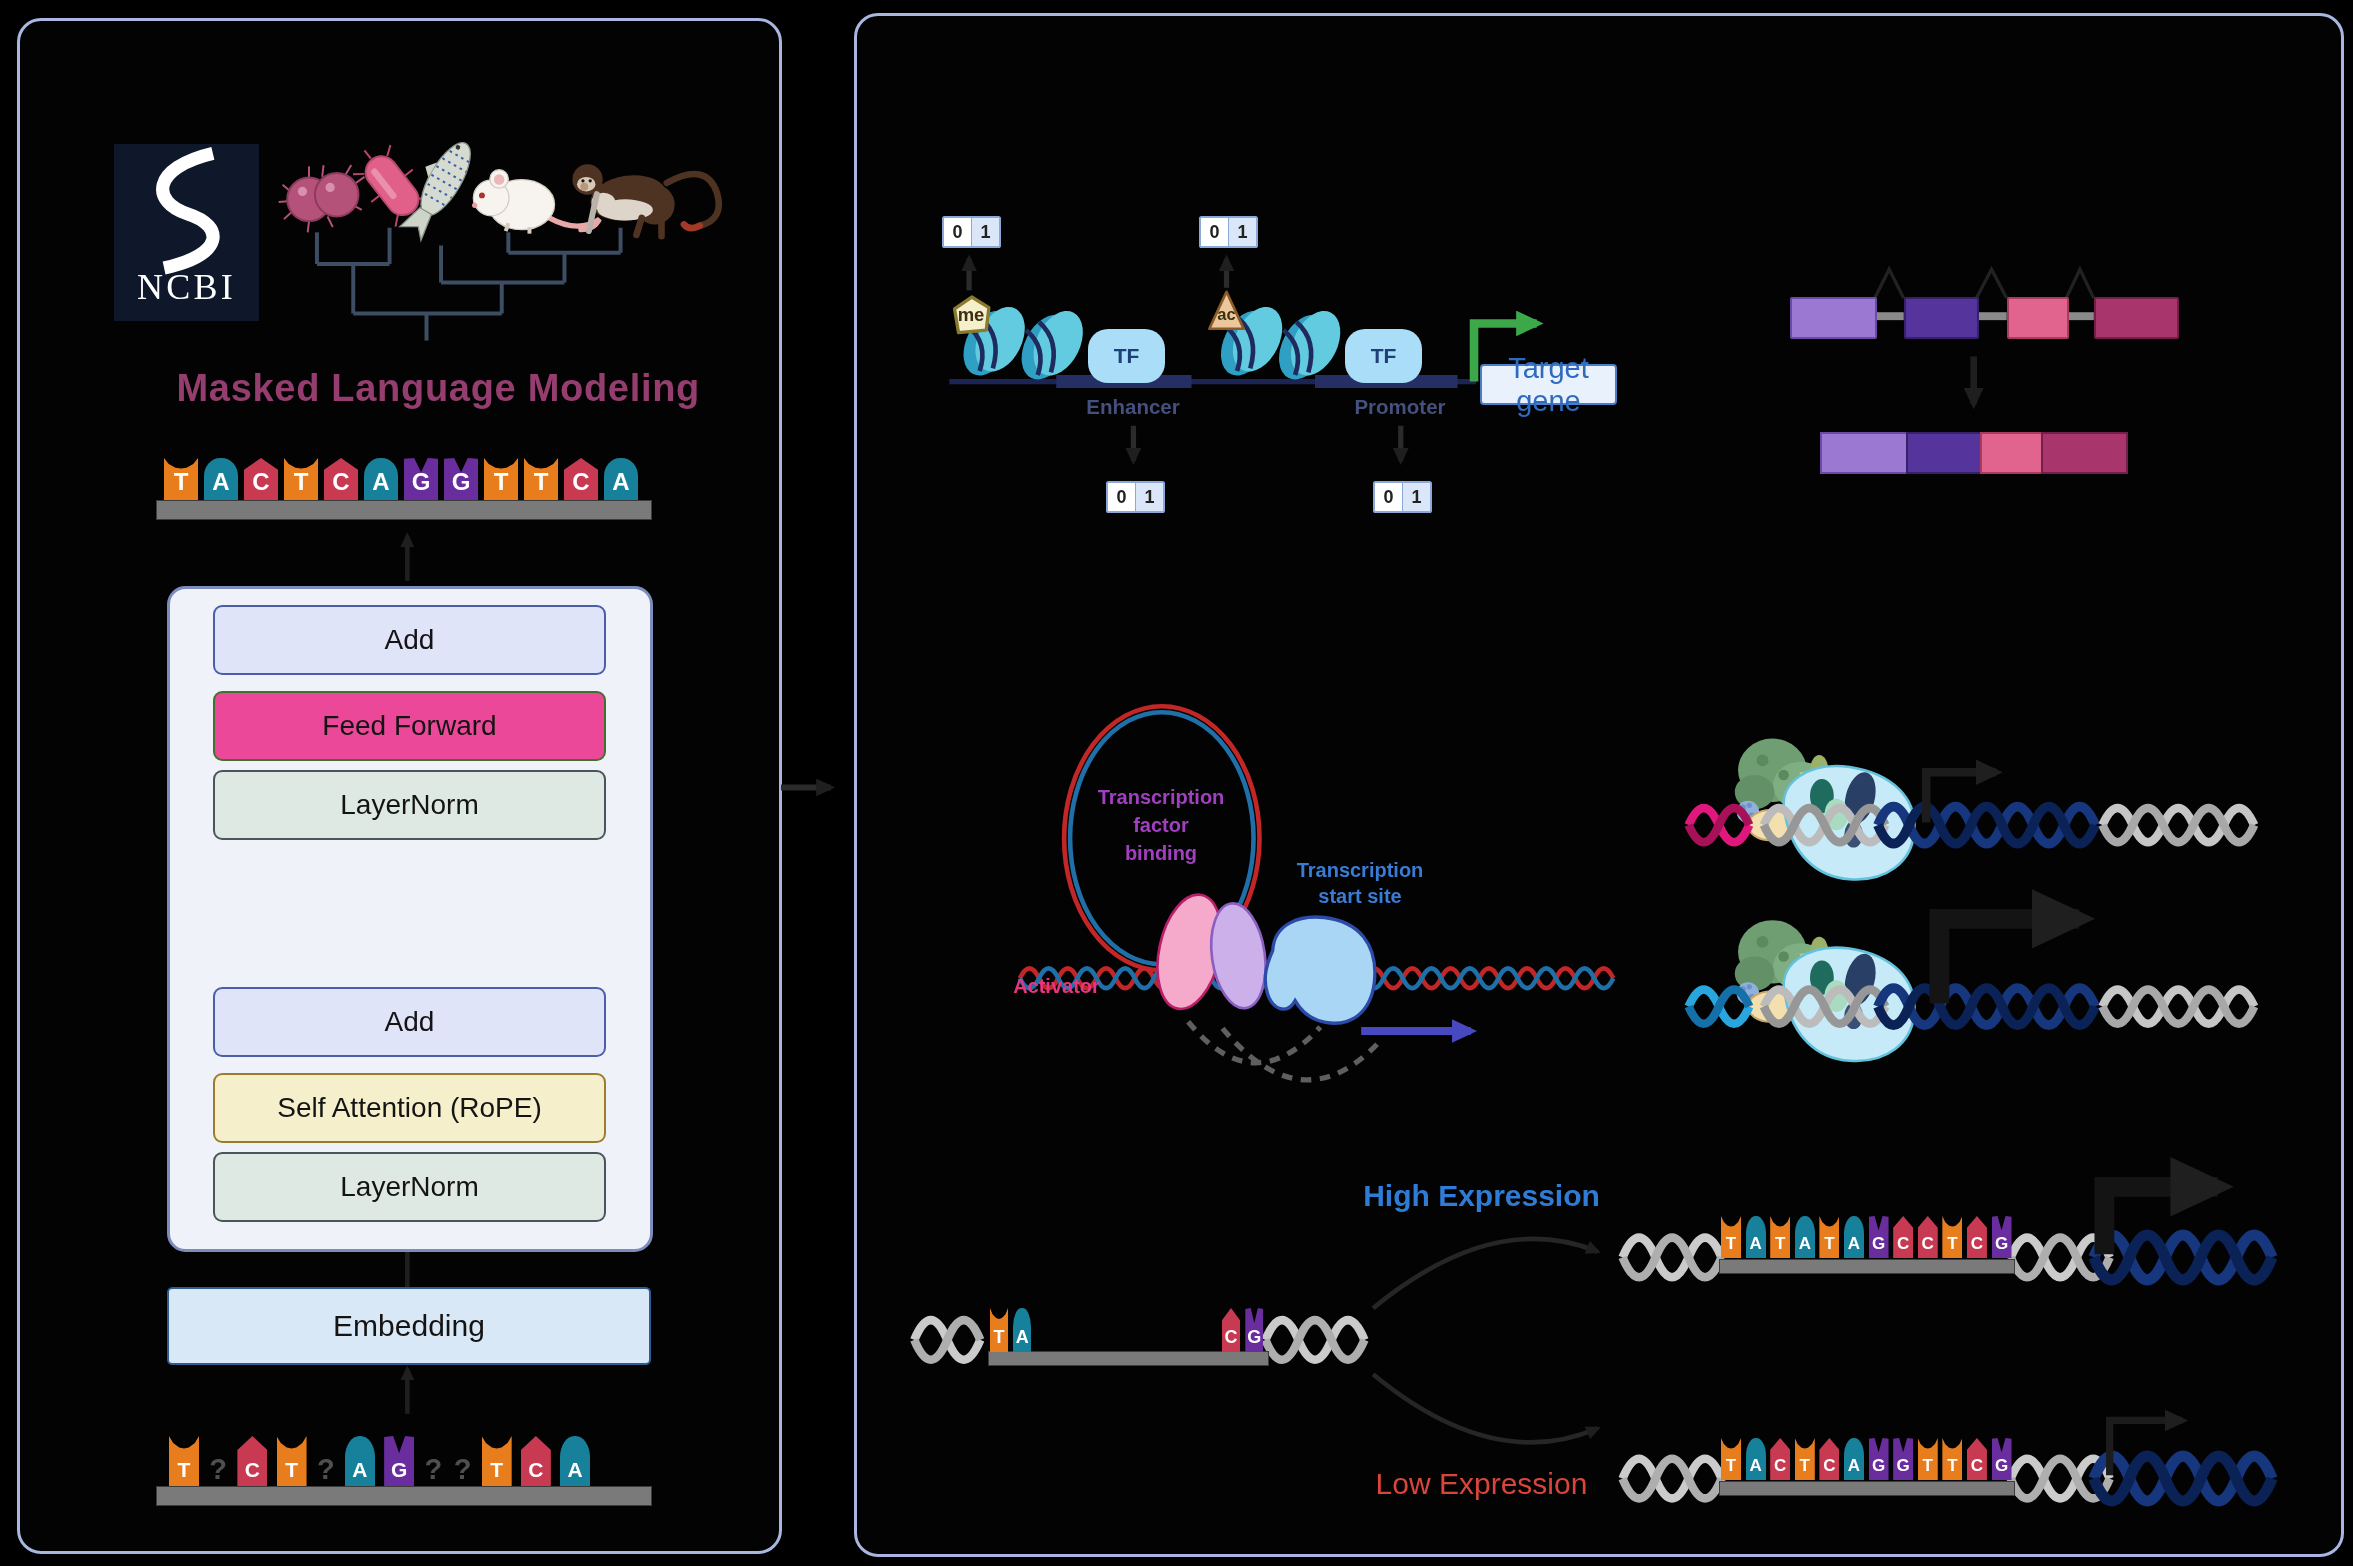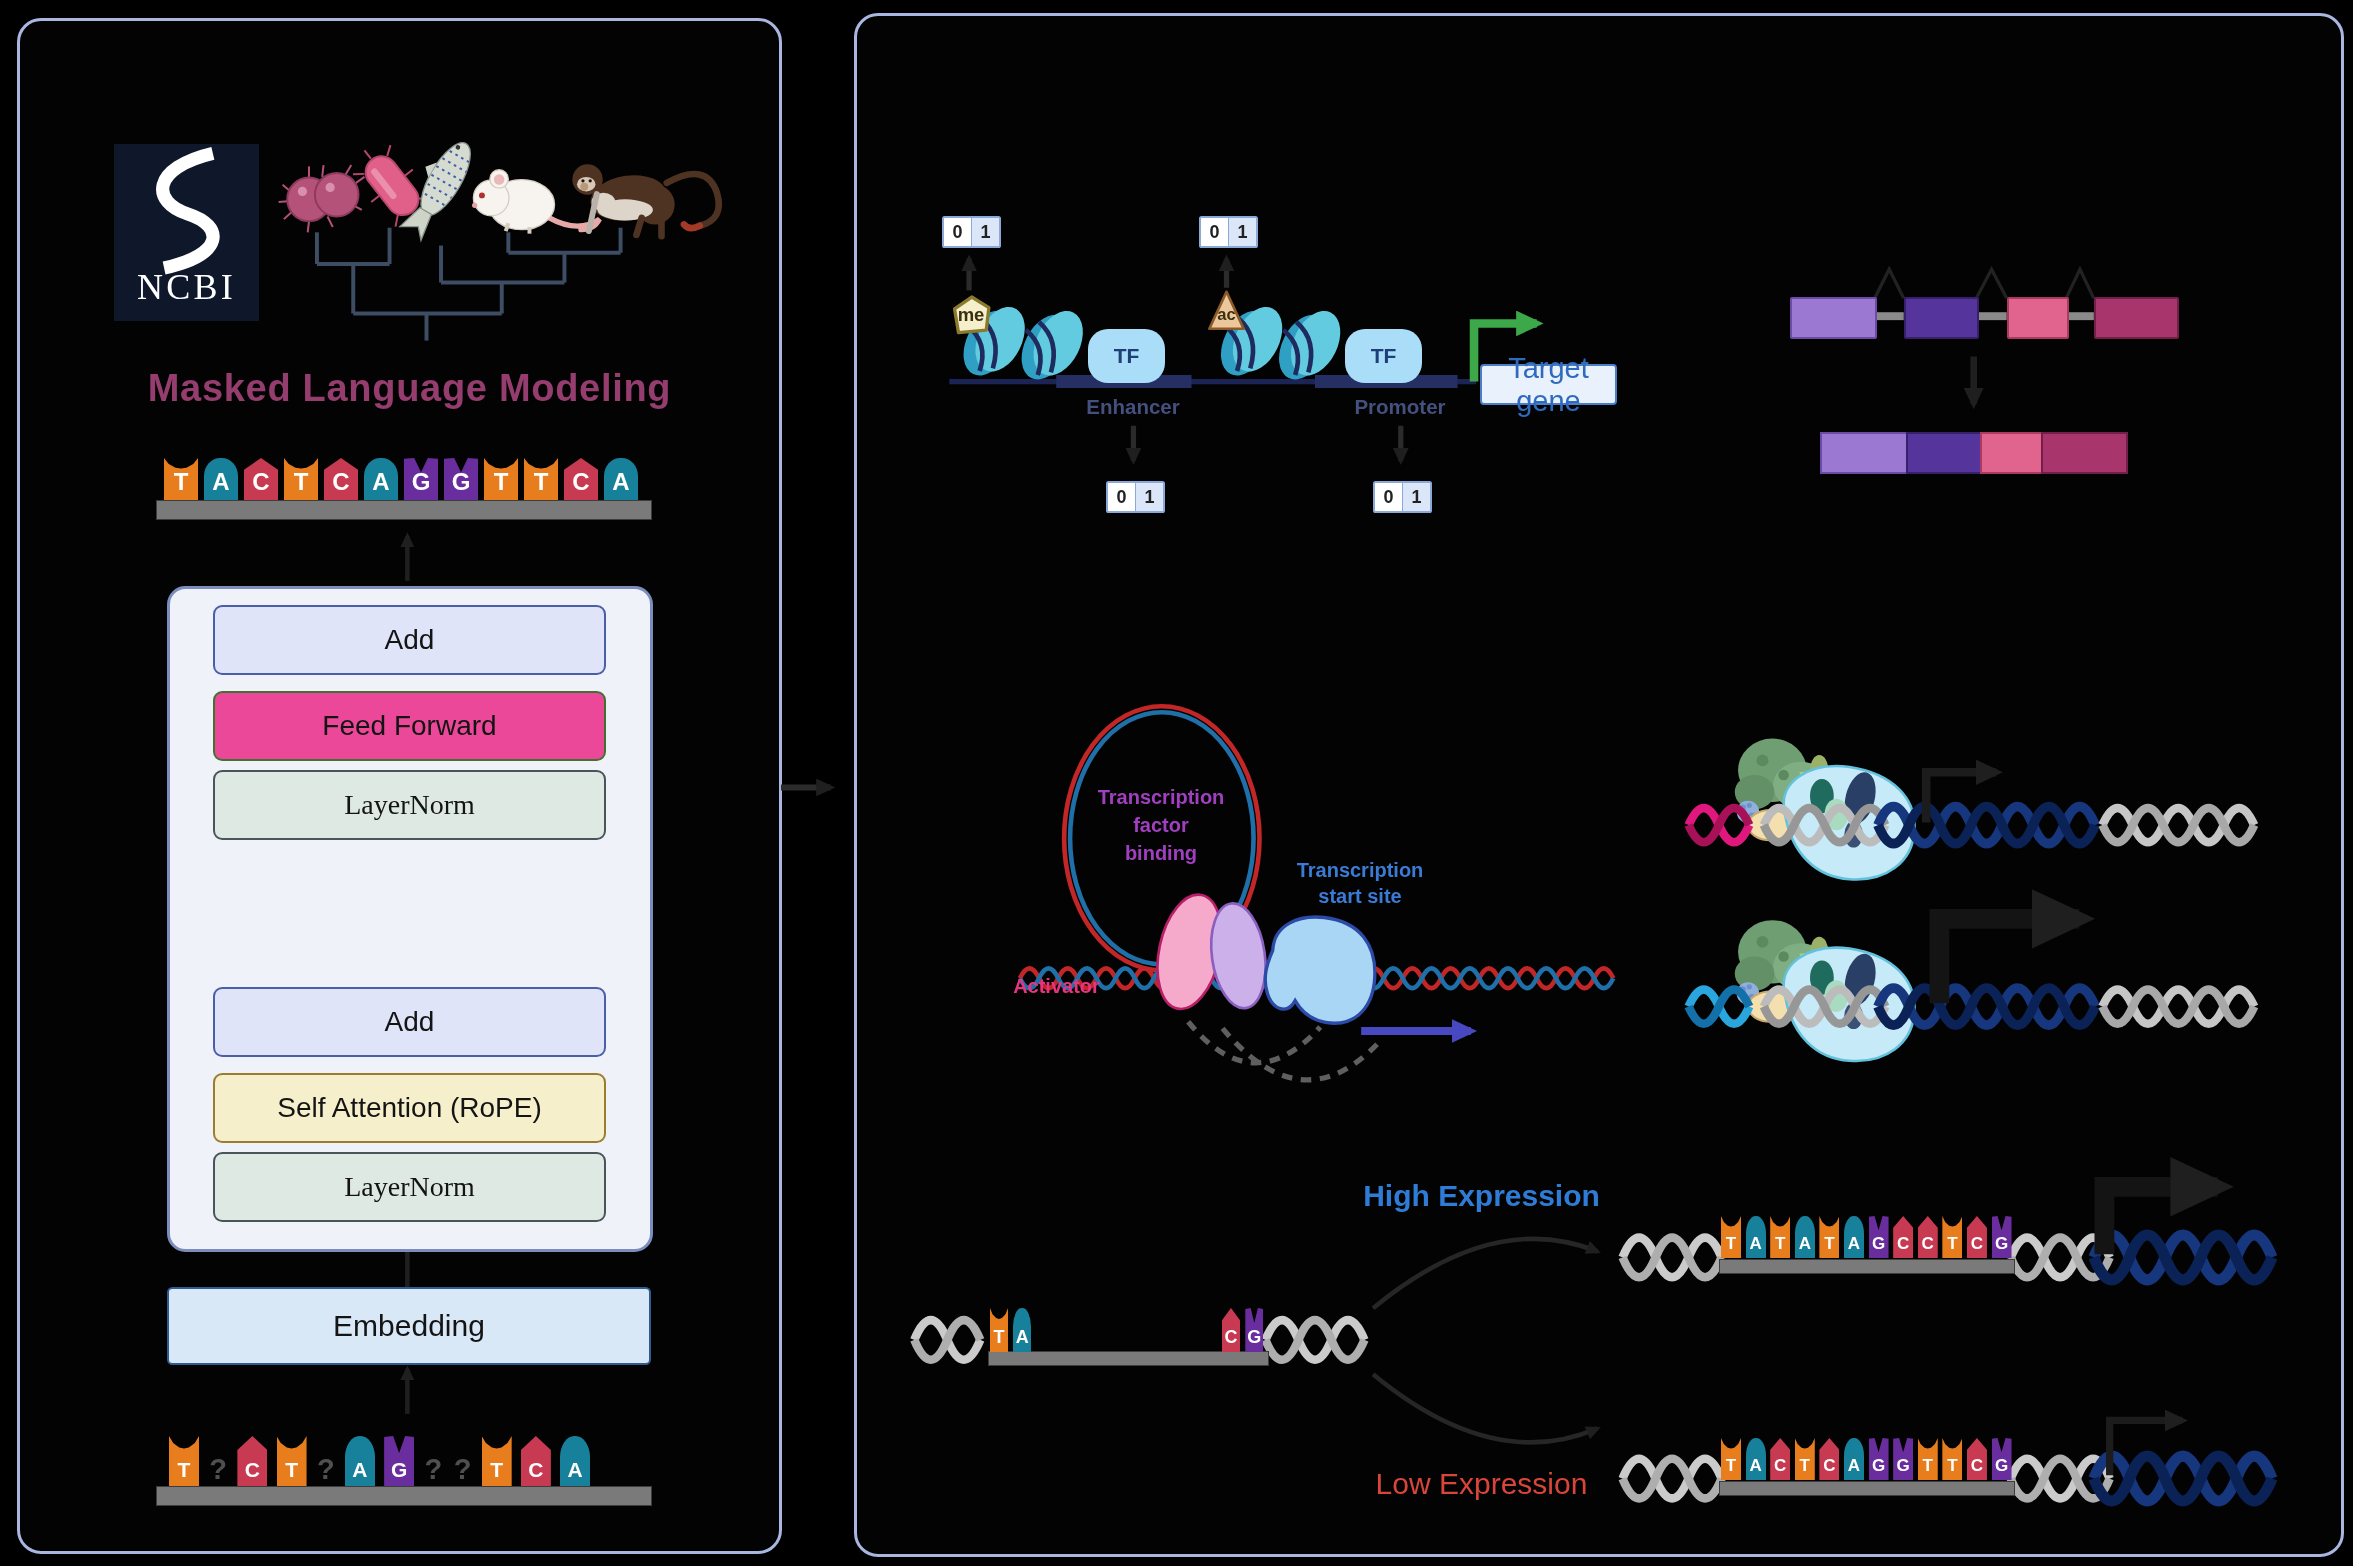--- a/index.html
+++ b/index.html
@@ -8,21 +8,21 @@
   .panel{position:absolute;border:3.3px solid #a9b6df;border-radius:24px;background:#030303;z-index:1;}
   #overlay{position:absolute;left:0;top:0;width:2354px;height:1567px;z-index:5;}
   .abs{position:absolute;z-index:10;}
   .ctr{display:flex;align-items:center;justify-content:center;text-align:center;}
 
   
   .ncbi{background:#0f172a;}
   .ncbi-text{position:absolute;left:0;right:0;bottom:13.2px;color:#fff;
     font-family:"Liberation Serif",serif;font-size:36px;letter-spacing:3.3px;text-align:center;}
 
-  .mlm-title{font-size:38px;font-weight:bold;color:var(--c-title);text-align:center;letter-spacing:0.7px;}
+  .mlm-title{font-size:38px;font-weight:bold;color:var(--c-title);text-align:right;letter-spacing:0.7px;}
 
   
   .tokrow{display:flex;align-items:flex-end;}
   .tok{position:relative;display:flex;align-items:flex-end;justify-content:center;
        color:#fff;font-weight:bold;}
   .tok span{margin-bottom:4px;}
   .tok-T{background:var(--c-base-T);clip-path:polygon(0 0,14% 14%,34% 23%,50% 25%,66% 23%,86% 14%,100% 0,100% 100%,0 100%);}
   .tok-A{background:var(--c-base-A);border-radius:48% 48% 0 0 / 42% 42% 0 0;}
   .tok-C{background:var(--c-base-C);clip-path:polygon(0 28%,50% 0,100% 28%,100% 100%,0 100%);}
   .tok-G{background:var(--c-base-G);clip-path:polygon(0 2%,30% 0,50% 34%,70% 0,100% 2%,100% 100%,0 100%);}
@@ -38,21 +38,21 @@
   .toks-xs{gap:5.3px;}
   .toks-xs .tok{width:18px;height:44px;font-size:18px;}
   .seqbar{background:#7a7a7a;border:1.3px solid #3c3c3c;}
 
   
   .tpanel{background:#eff3f9;border:3.3px solid #7c8cbd;border-radius:18.5px;}
   .blk{position:absolute;left:213px;width:389px;height:66px;border-radius:9.2px;
        display:flex;align-items:center;justify-content:center;font-size:28px;color:#141414;z-index:10;}
   .blk-add{background:#e0e4f8;border:2px solid #4a5fa8;}
   .blk-ff{background:#ec4899;border:2px solid #44702f;}
-  .blk-ln{background:#dfe9e4;border:2px solid #4a555a;font-family:Liberation Serif, serif;}
+  .blk-ln{background:#dfe9e4;border:2px solid #4a555a;}
   .blk-attn{background:#f5efcb;border:2px solid #9a7d2e;}
   .embed{background:#d9e8f7;border:2.6px solid #2e5c91;border-radius:5.3px;font-size:30px;color:#141414;}
 
   
   .bits{display:flex;width:55px;height:28px;border:2px solid #8ca8d8;border-radius:2.6px;overflow:hidden;background:#fff;}
   .bits .b{flex:1;display:flex;align-items:center;justify-content:center;font-size:18px;font-weight:600;color:#222;}
   .bits .b1{background:#dbe7f8;border-left:1.3px solid #8ca8d8;}
   .tfbox{width:77px;height:54px;background:#a9ddf8;border-radius:20px;
          font-size:21px;font-weight:bold;color:var(--c-tf-text);}
   .reglab{font-size:20.5px;font-weight:bold;color:var(--c-enhancer-promoter-label);}

